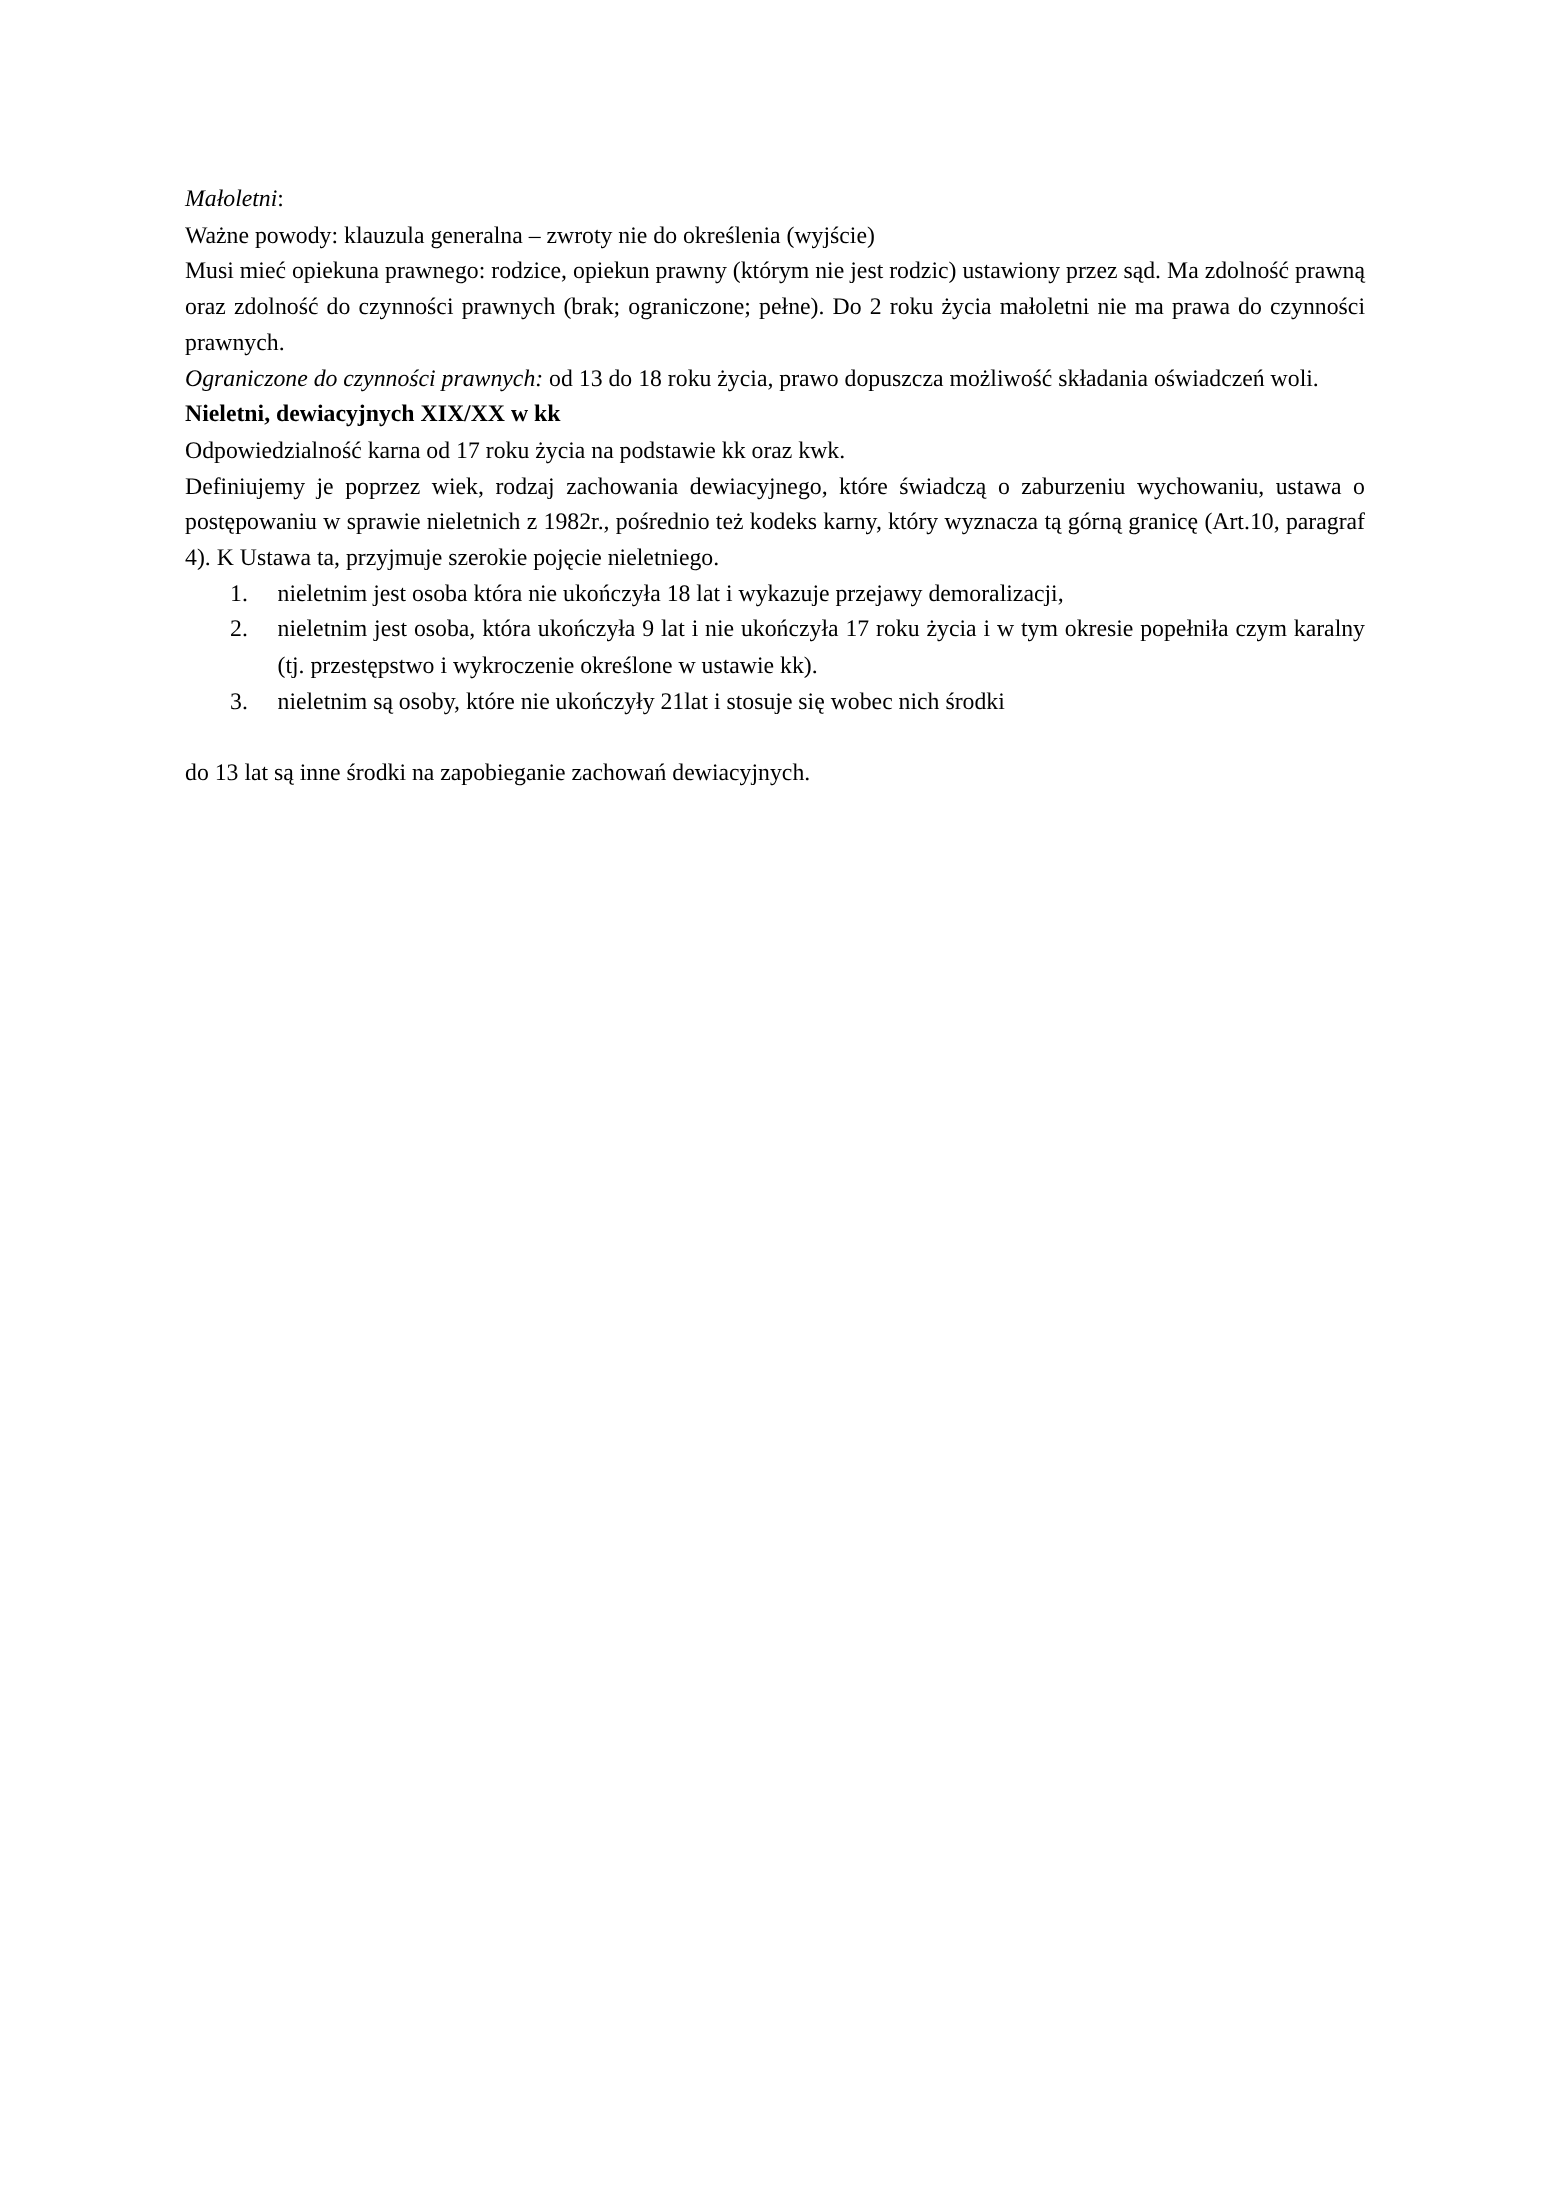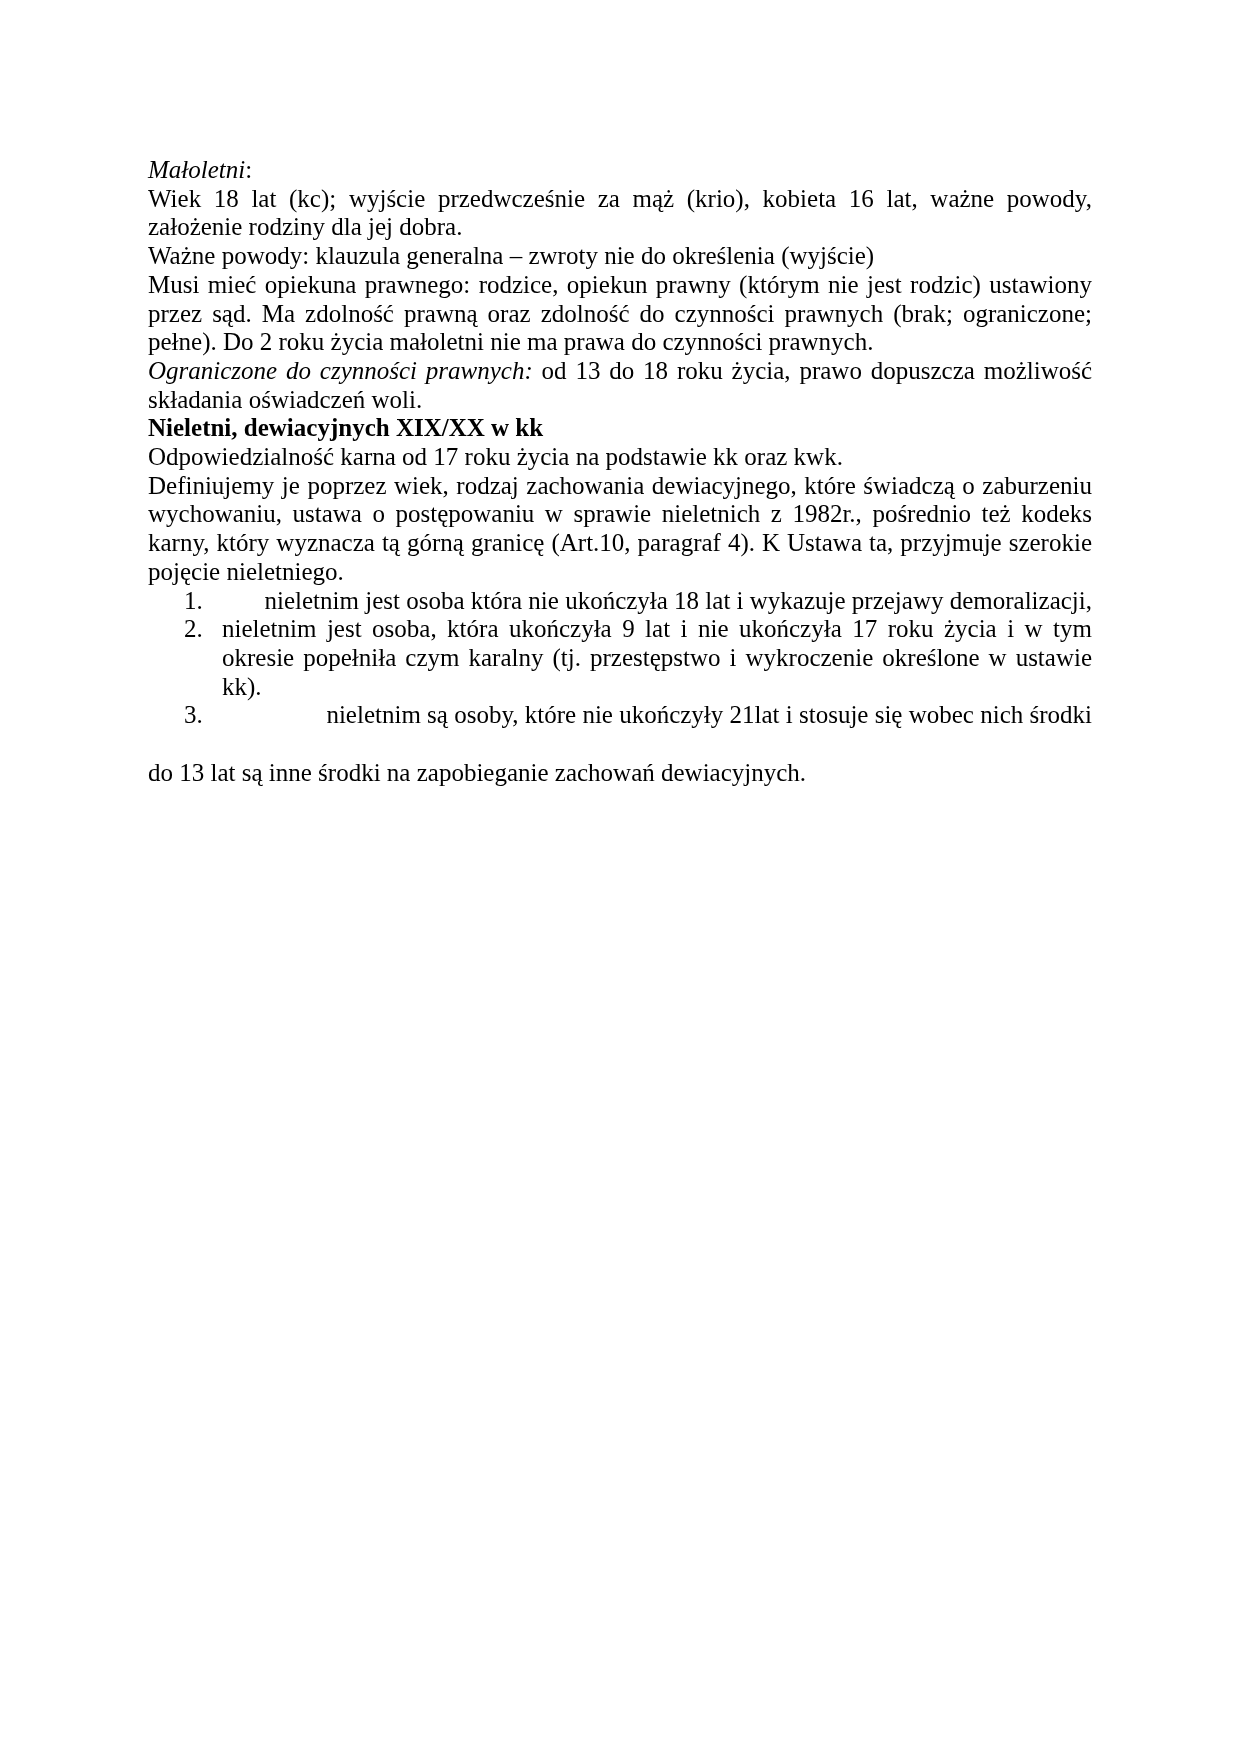--- a/index.html
+++ b/index.html
@@ -11,23 +11,23 @@
       width: 1240px;
       height: 1754px;
       position: relative;
       overflow: hidden;
       font-family: "Liberation Serif", "DejaVu Serif", serif;
       color: #000000;
     }
     .page {
       position: absolute;
       left: 148px;
-      top: 156px;
+      top: 146px;
       width: 944px;
-      font-size: 25px;
+      font-size: 19px;
       line-height: 28.7px;
     }
     .para {
       margin: 0;
       text-align: justify;
     }
     .para.left { text-align: left; }
     .italic { font-style: italic; }
     .bold { font-weight: bold; }
     .list {
@@ -40,30 +40,29 @@
       margin-left: 36px;
     }
     .list-num {
       width: 38px;
       flex: 0 0 38px;
     }
     .list-text {
       flex: 1;
       text-align: justify;
     }
-    .list-text.left { text-align: right; }
+    .list-text.left { text-align: left; }
     .spacer { height: 28.7px; }
   </style>
 </head>
 <body>
 
 <div class="page">
   <p class="para left"><span class="italic">Małoletni</span><span>:</span></p>
 
-  <p class="para">Wiek 18 lat (kc); wyjście przedwcześnie za mąż (krio), kobieta 16 lat, ważne powody, założenie rodziny dla jej dobra.</p>
 
   <p class="para left">Ważne powody: klauzula generalna – zwroty nie do określenia (wyjście)</p>
 
   <p class="para">Musi mieć opiekuna prawnego: rodzice, opiekun prawny (którym nie jest rodzic) ustawiony przez sąd. Ma zdolność prawną oraz zdolność do czynności prawnych (brak; ograniczone; pełne). Do 2 roku życia małoletni nie ma prawa do czynności prawnych.</p>
 
   <p class="para"><span class="italic">Ograniczone do czynności prawnych:</span><span> od 13 do 18 roku życia, prawo dopuszcza możliwość składania oświadczeń woli.</span></p>
 
   <p class="para left bold">Nieletni, dewiacyjnych XIX/XX w kk</p>
 
   <p class="para left">Odpowiedzialność karna od 17 roku życia na podstawie kk oraz kwk.</p>

